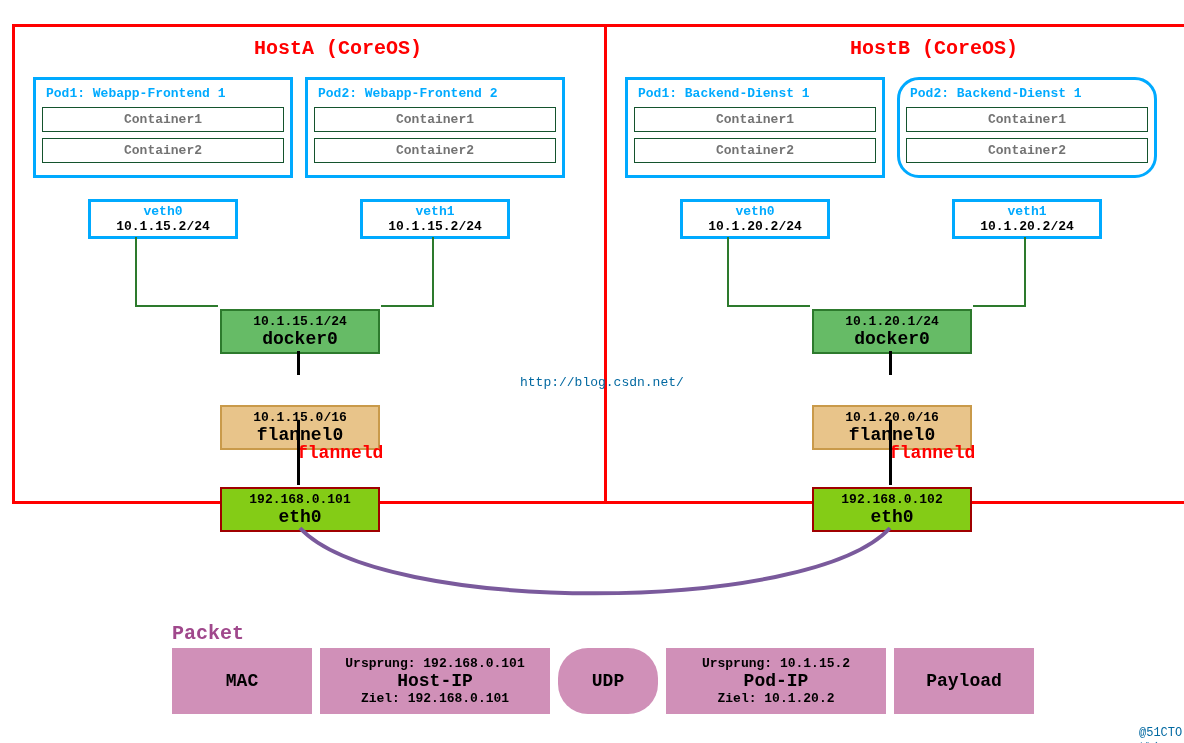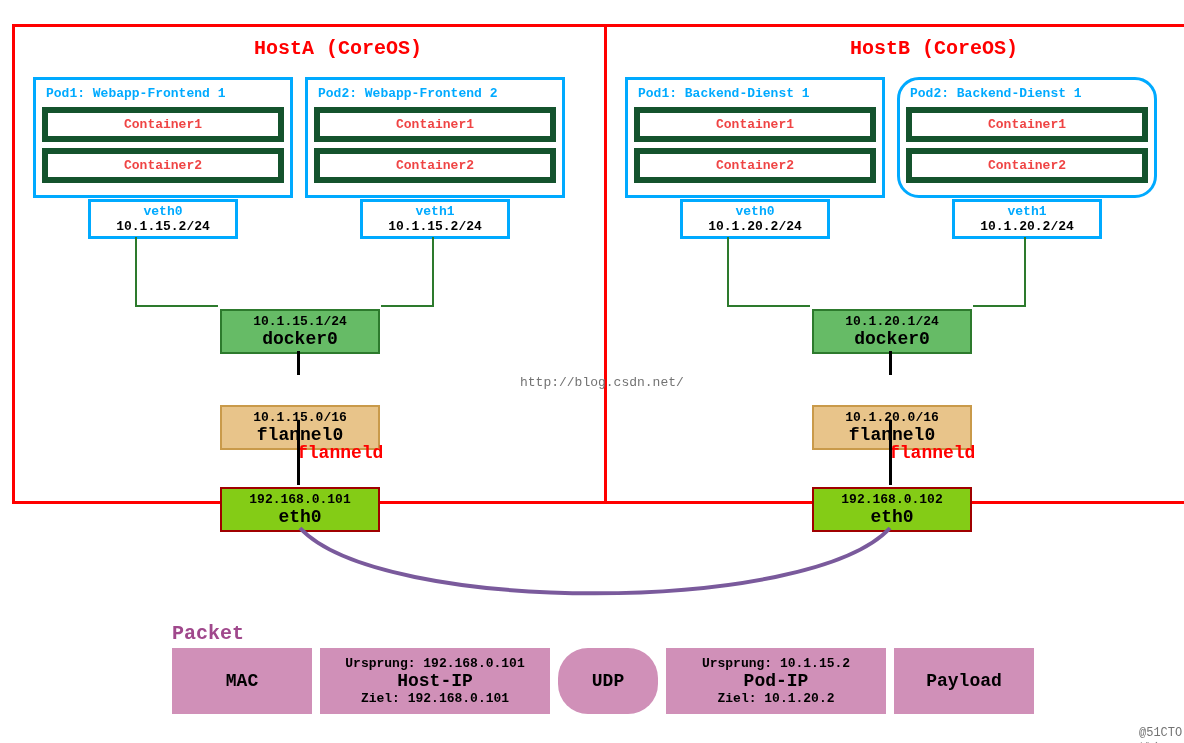--- a/index.html
+++ b/index.html
@@ -28,22 +28,22 @@
     padding: 6px;
     width: 260px;
   }
   .pod-title {
     color: #00aaff;
     font-size: 13px;
     margin-bottom: 4px;
     padding-left: 4px;
   }
   .container-box {
-    border: 6px solid #14532d;
-    color: #ef4444;
+    border: 1px solid #14532d;
+    color: #737373;
     text-align: center;
     font-size: 13px;
     padding: 4px 0;
     margin: 6px 0;
   }
   .veth {
     position: absolute;
     border: 3px solid #00aaff;
     background: #fff;
     text-align: center;
@@ -83,21 +83,21 @@
     justify-content: center;
     align-items: center;
     font-size: 13px;
   }
   .packet-box .big { font-size: 18px; text-align: right; }
   .line { position: absolute; background: #000; }
   .line-green { position: absolute; border: 1.5px solid #2d7a2d; }
   svg.curve { position: absolute; }
   .watermark {
     position: absolute;
-    color: #737373;
+    color: #0369a1;
     font-size: 13px;
     font-weight: normal;
   }
 </style>
 </head>
 <body>
 
 <div class="host" style="left:12px; top:24px; width:652px; height:480px;">
   <div class="host-title">HostA (CoreOS)</div>
 

